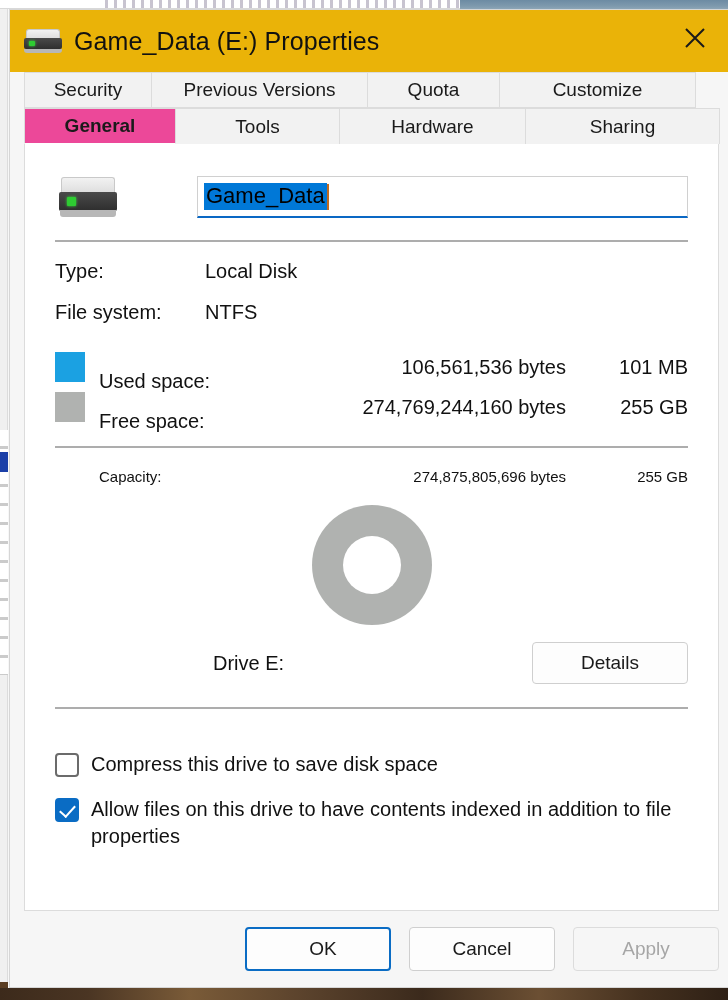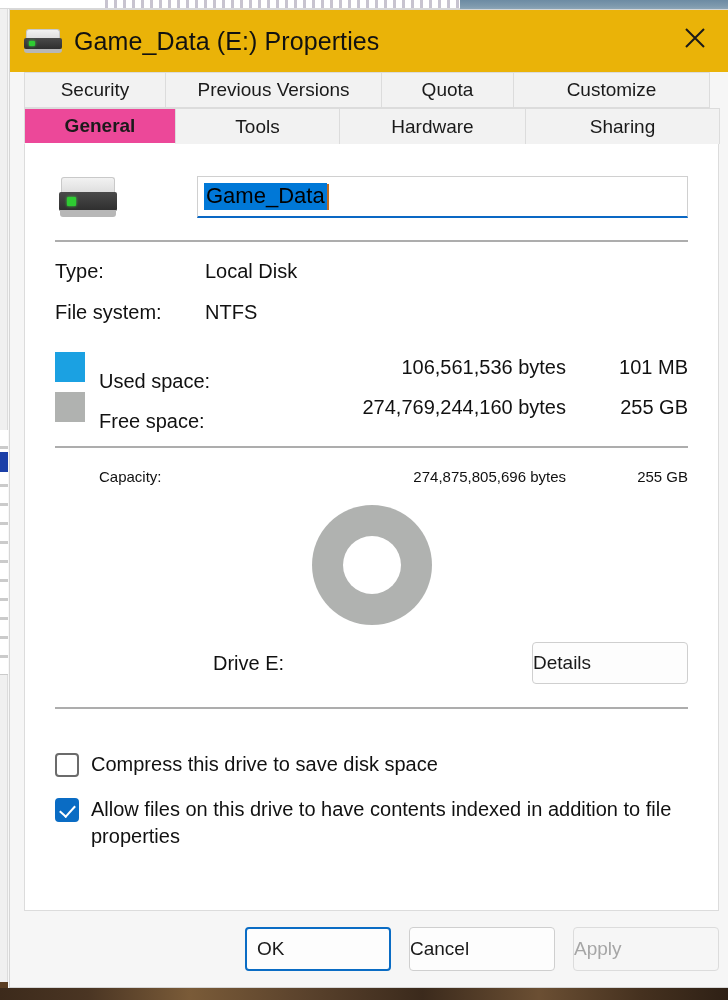--- a/index.html
+++ b/index.html
@@ -169,21 +169,21 @@
   }
   .tabrow.row1 .tab { border-bottom: 1px solid #dcdcdc; }
   .tab + .tab { border-left: none; }
   .tab.active {
     background: #ec4899;
     border-bottom: 1px solid #ffffff;
     position: relative;
     z-index: 3;
     font-weight: bold;
   }
-  .tab-w-security { width: 142px; }
+  .tab-w-security { width: 128px; }
   .tab-w-previous { width: 216px; }
   .tab-w-quota    { width: 132px; }
   .tab-w-customize{ width: 196px; }
   .tab-w-general  { width: 152px; }
   .tab-w-tools    { width: 164px; }
   .tab-w-hardware { width: 186px; }
   .tab-w-sharing  { width: 194px; }
 
   
   .tabpage {
@@ -319,21 +319,21 @@
   .btn {
     font-family: "Liberation Sans", sans-serif;
     font-size: 19px;
     color: #1a1a1a;
     background: #fdfdfd;
     border: 1px solid #cfcfcf;
     border-radius: 4px;
     cursor: default;
     display: flex;
     align-items: center;
-    justify-content: flex-start;
+    justify-content: center;
   }
   .btn-details { width: 156px; height: 42px; flex: 0 0 auto; }
 
   
   .checks { margin-top: 42px; }
   .check-row {
     display: flex;
     align-items: flex-start;
     font-size: 20px;
     color: #111;

